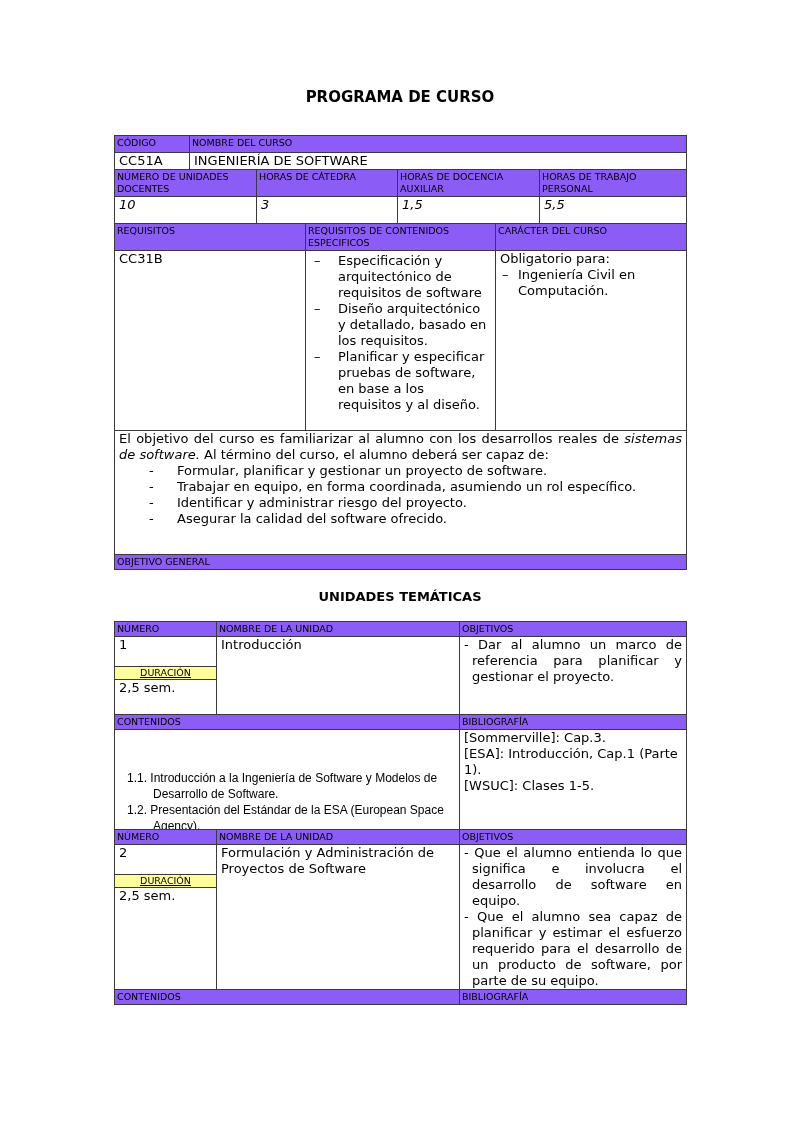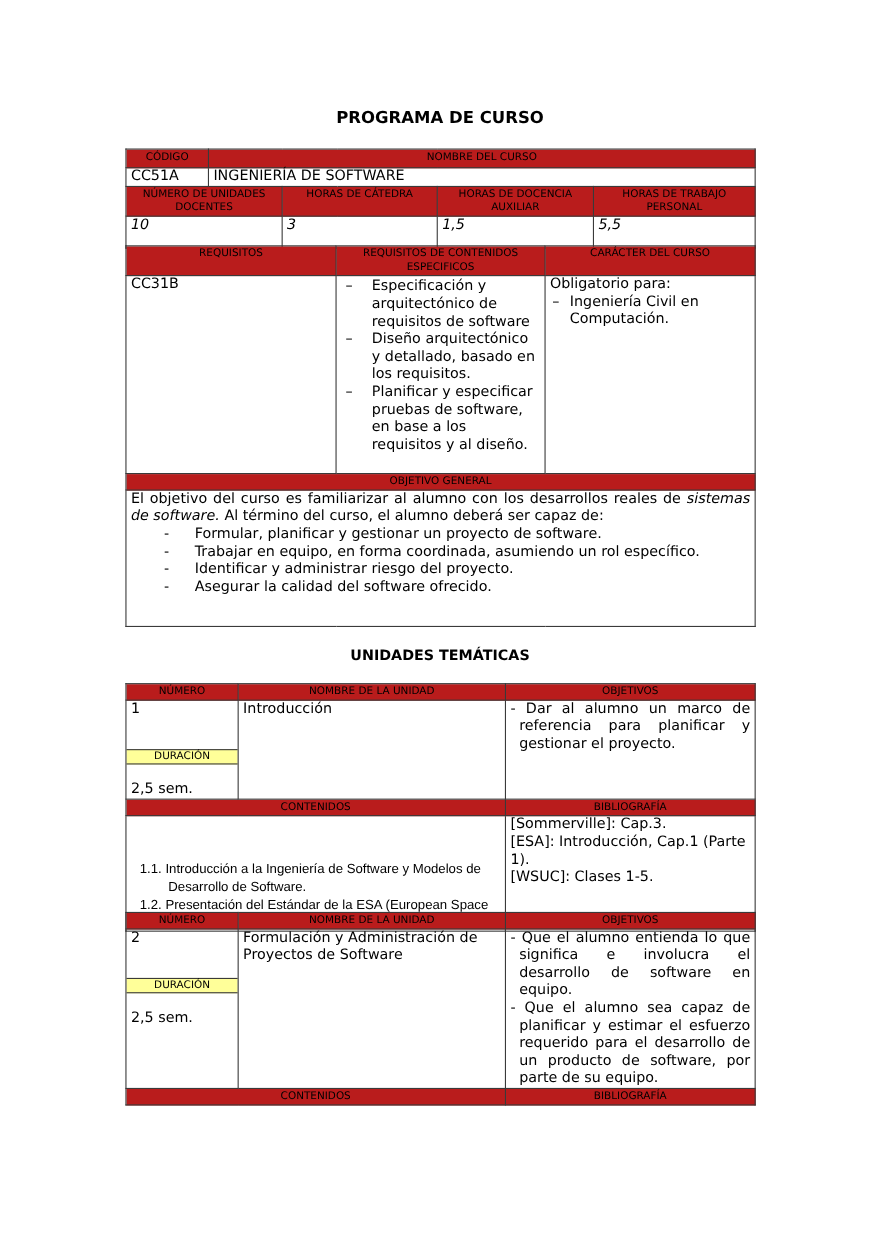--- a/index.html
+++ b/index.html
@@ -1,35 +1,35 @@
 <!DOCTYPE html>
 <html><head>
   <meta charset="utf-8">
   <style>
     html, body { margin: 0; padding: 0; background: #ffffff; }
     body { width: 800px; height: 1132px; position: relative; font-family: "DejaVu Sans", sans-serif; color: #000; }
-    .page-title { position: absolute; left: 0; width: 800px; top: 98px; text-align: center; font-weight: bold; font-size: 15px; }
+    .page-title { position: absolute; left: 0; width: 800px; top: 88px; text-align: center; font-weight: bold; font-size: 15px; }
     .section-title { position: absolute; left: 0; width: 800px; top: 589px; text-align: center; font-weight: bold; font-size: 13px; }
     table { border-collapse: collapse; position: absolute; left: 114px; width: 572px; table-layout: fixed; }
     td { border: 1px solid #3a3a3a; padding: 0 4px; vertical-align: top; font-size: 12px; line-height: 16px; }
-    td.hd { background: #b91c1c; font-size: 9.5px; line-height: 12px; text-align: center; vertical-align: top; padding: 1px 2px; }
+    td.hd { background: #8b5cf6; font-size: 9.5px; line-height: 12px; text-align: left; vertical-align: top; padding: 1px 2px; }
     td.c { text-align: left; font-style: italic; }
     .big { font-size: 13px; }
     ul.dash { list-style: none; margin: 0; padding: 0; }
     ul.dash li { position: relative; padding-left: 28px; }
     ul.dash li::before { content: "–"; position: absolute; left: 4px; }
     ul.hy { list-style: none; margin: 0; padding: 0; }
     ul.hy li { position: relative; padding-left: 58px; }
     ul.hy li::before { content: "-"; position: absolute; left: 30px; }
     .just { text-align: justify; }
     .serif-ish { font-family: "Liberation Sans", sans-serif; font-size: 12px; }
     ol.cont { list-style: none; margin: 0; padding: 0; }
     ol.cont li { padding-left: 30px; text-indent: -26px; }
     .obj-item { padding-left: 8px; text-indent: -8px; text-align: justify; }
-    .inner-hd { background: #ffff99; border-top: 1px solid #3a3a3a; border-bottom: 1px solid #3a3a3a; font-size: 9.5px; line-height: 12px; text-align: center; margin: 15px -4px; }
+    .inner-hd { background: #ffff99; border-top: 1px solid #3a3a3a; border-bottom: 1px solid #3a3a3a; font-size: 9.5px; line-height: 12px; text-align: center; margin: 0 -4px; text-decoration: underline; }
   </style>
 </head>
 <body>
 
 <div class="page-title">PROGRAMA DE CURSO</div>
 
 <table style="top:135px;">
   <colgroup>
     <col style="width:75px">
       <col style="width:67px">
@@ -83,33 +83,33 @@
         <li>Planificar y especificar pruebas de software, en base a los requisitos y al diseño.</li>
       </ul>
     </td>
     <td class="big">
       <div>Obligatorio para:</div>
       <ul class="dash" style="margin-left:-2px">
         <li style="padding-left:20px">Ingeniería Civil en Computación.</li>
       </ul>
     </td>
   </tr>
-  <tr style="height:13px">
-    <td class="hd" colspan="3">OBJETIVO GENERAL</td>
-  </tr>
   <tr style="height:124px">
     <td class="big" colspan="3">
       <div class="just"><span>El objetivo del curso es familiarizar al alumno con los desarrollos reales de </span><em>sistemas de software.</em><span> Al término del curso, el alumno deberá ser capaz de:</span></div>
       <ul class="hy">
         <li>Formular, planificar y gestionar un proyecto de software.</li>
         <li>Trabajar en equipo, en forma coordinada, asumiendo un rol específico.</li>
         <li>Identificar y administrar riesgo del proyecto.</li>
         <li>Asegurar la calidad del software ofrecido.</li>
       </ul>
     </td>
+  </tr>
+  <tr style="height:13px">
+    <td class="hd" colspan="3">OBJETIVO GENERAL</td>
   </tr>
 </tbody>
   </table>
 
 <div class="section-title">UNIDADES TEMÁTICAS</div>
 
 <table style="top:621px;">
   <colgroup>
     <col style="width:102px">
       <col style="width:243px">

